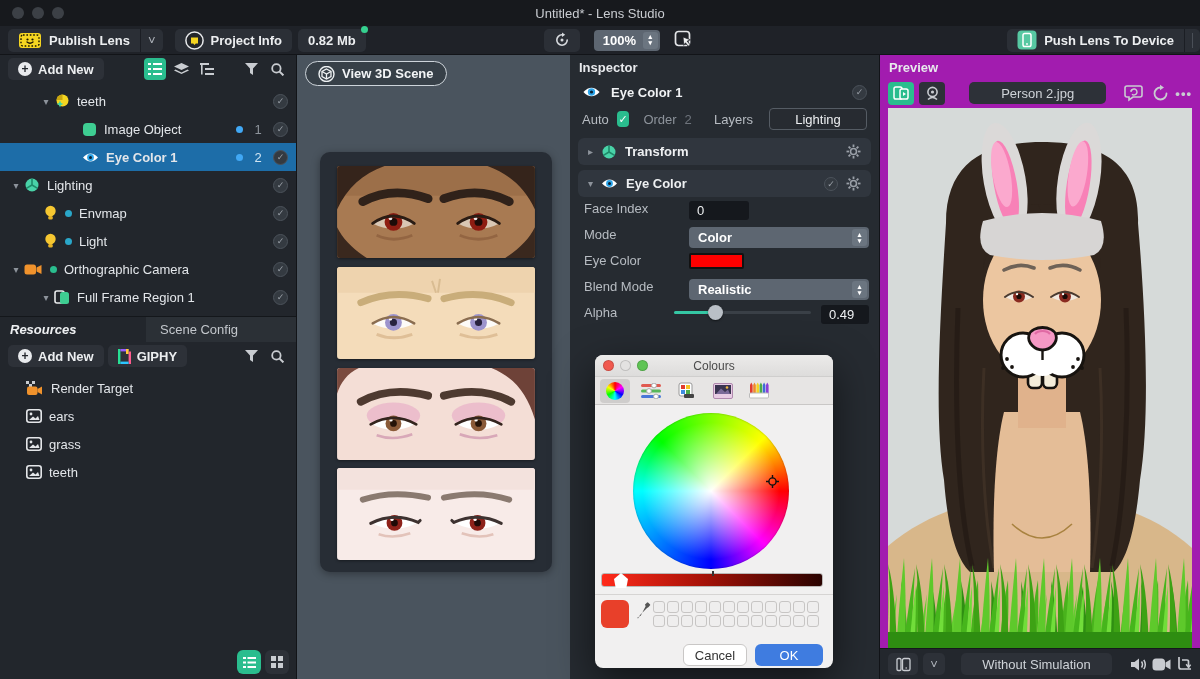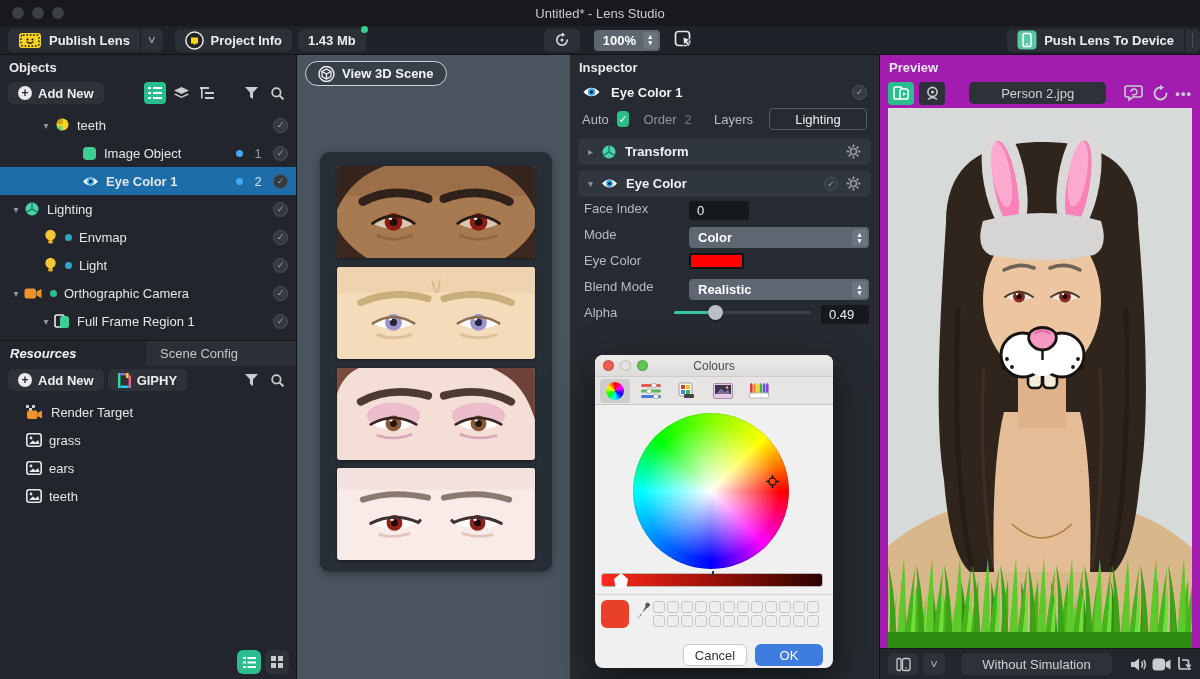--- a/index.html
+++ b/index.html
@@ -179,21 +179,21 @@
     </div>
   </div>
   <div class="tb-btn" style="margin-left:12px">
     <svg width="19" height="19" viewBox="0 0 19 19">
       <circle cx="9.5" cy="9.5" r="8.6" fill="#23262b" stroke="#e8eaec" stroke-width="1.5"></circle>
       <path d="M6,6.5 h7 v6 h-2.2 l-1.3,1.6 l-1.3,-1.6 H6 Z" fill="#f5d521"></path>
     </svg>
     <span>Project Info</span>
   </div>
   <div class="tb-btn" style="margin-left:6px">
-    <span>1.43 Mb</span>
+    <span>0.82 Mb</span>
     <span class="green-dot"></span>
   </div>
 
   <div style="margin-left:178px" class="icon-btn tb-btn">
     <svg width="16" height="16" viewBox="0 0 16 16">
       <path d="M13.2,8 A5.2,5.2 0 1 1 8,2.8" fill="none" stroke="#d8dbdf" stroke-width="1.6" stroke-linecap="round"></path>
       <path d="M8,0.6 L11.2,2.8 L8,5 Z" fill="#d8dbdf"></path>
       <circle cx="8" cy="8" r="1.5" fill="#d8dbdf"></circle>
     </svg>
   </div>
@@ -219,21 +219,20 @@
       <circle cx="10" cy="14" r="0.9" fill="#fff"></circle>
     </svg>
     <span>Push Lens To Device</span>
   </div>
   <div class="tb-split-r" style="margin-right:0">
     <span style="width:1px;height:15px;background:#4a4f57"></span>
   </div>
 </div>
 
 <div id="left" class="abs">
-  <div class="panel-head">Objects</div>
 
   <div class="tools-row">
     <div class="pill-btn">
       <span class="plus-circle">+</span>
       <span>Add New</span>
     </div>
     <span class="flex1"></span>
     <div class="sq-icon-btn sq-active">
       <svg width="14" height="12" viewBox="0 0 14 12">
         <rect x="0" y="0" width="3" height="2" fill="#fff"></rect>
@@ -418,29 +417,29 @@
         <path d="M11.5,8 L16,5.5 V13.5 L11.5,11 Z" fill="#f0922c"></path>
       </svg>
       <span class="tlabel">Render Target</span>
     </div>
     <div class="trow" style="padding-left:26px">
       <svg width="16" height="14" viewBox="0 0 16 14">
         <rect x="0.8" y="0.8" width="14.4" height="12.4" rx="2.4" fill="none" stroke="#e4e6e9" stroke-width="1.6"></rect>
         <circle cx="5" cy="5" r="1.4" fill="#e4e6e9"></circle>
         <path d="M3,11 L7,7.5 L9.5,9.5 L12,7 L13.5,11 Z" fill="#e4e6e9"></path>
       </svg>
-      <span class="tlabel">grass</span>
+      <span class="tlabel">ears</span>
     </div>
     <div class="trow" style="padding-left:26px">
       <svg width="16" height="14" viewBox="0 0 16 14">
         <rect x="0.8" y="0.8" width="14.4" height="12.4" rx="2.4" fill="none" stroke="#e4e6e9" stroke-width="1.6"></rect>
         <circle cx="5" cy="5" r="1.4" fill="#e4e6e9"></circle>
         <path d="M3,11 L7,7.5 L9.5,9.5 L12,7 L13.5,11 Z" fill="#e4e6e9"></path>
       </svg>
-      <span class="tlabel">ears</span>
+      <span class="tlabel">grass</span>
     </div>
     <div class="trow" style="padding-left:26px">
       <svg width="16" height="14" viewBox="0 0 16 14">
         <rect x="0.8" y="0.8" width="14.4" height="12.4" rx="2.4" fill="none" stroke="#e4e6e9" stroke-width="1.6"></rect>
         <circle cx="5" cy="5" r="1.4" fill="#e4e6e9"></circle>
         <path d="M3,11 L7,7.5 L9.5,9.5 L12,7 L13.5,11 Z" fill="#e4e6e9"></path>
       </svg>
       <span class="tlabel">teeth</span>
     </div>
   </div>

